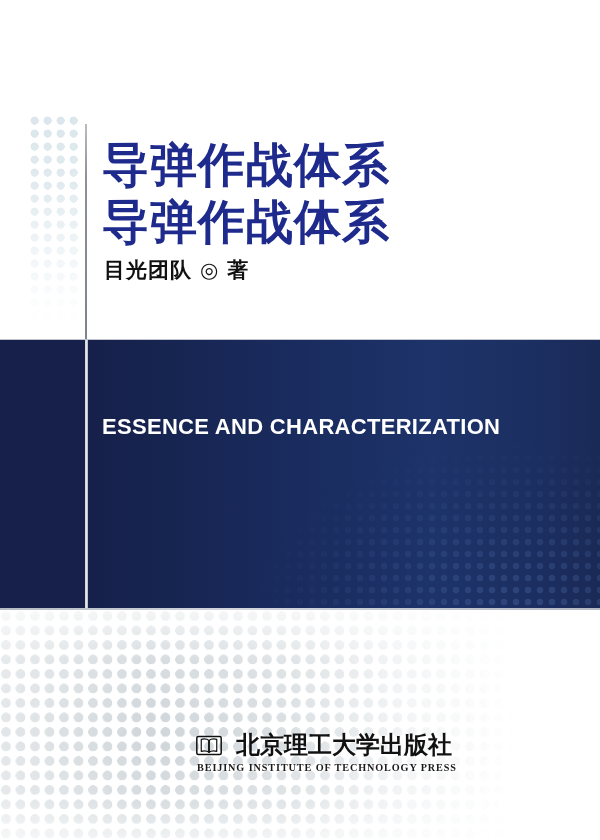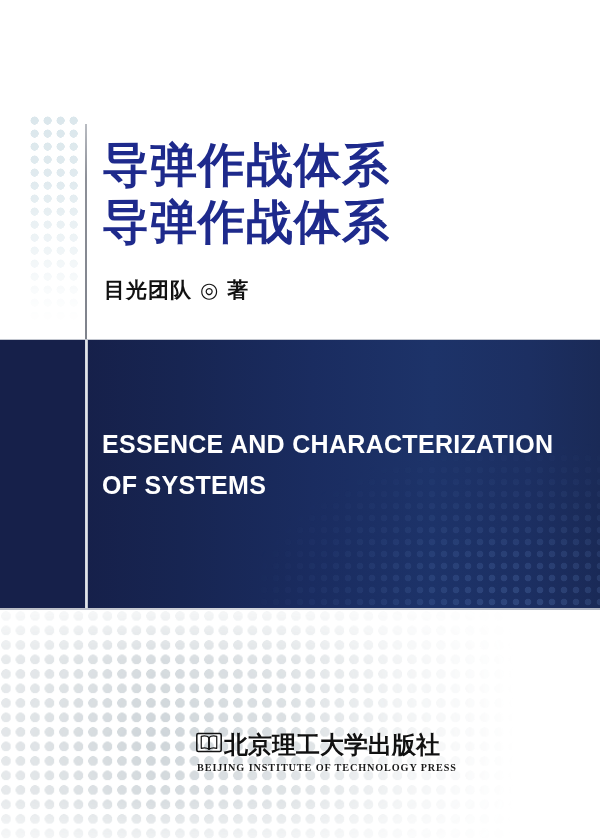--- a/index.html
+++ b/index.html
@@ -74,21 +74,21 @@
     font-size: 47px;
     line-height: 57px;
     letter-spacing: 1px;
     white-space: nowrap;
   }
   .cn-title-line { display: block; }
 
   .author-line {
     position: absolute;
     left: 104px;
-    top: 276px;
+    top: 256px;
     color: #111111;
     font-family: "DejaVu Sans", "Liberation Sans", sans-serif;
     font-weight: 700;
     font-size: 21px;
     letter-spacing: 1px;
     white-space: nowrap;
   }
   .author-sep {
     font-weight: 400;
     padding: 0 8px;
@@ -133,26 +133,26 @@
   .band-bottomline {
     position: absolute;
     left: 0; top: 608px;
     width: 600px; height: 2px;
     background: linear-gradient(to right, #b7bbc4 0%, #d2d5dc 40%, #b3b8c3 100%);
   }
 
   .en-title {
     position: absolute;
     left: 102px;
-    top: 424px;
+    top: 406px;
     width: 470px;
     color: #ffffff;
     font-family: "Liberation Sans", "DejaVu Sans", sans-serif;
     font-weight: 700;
-    font-size: 25px;
+    font-size: 22px;
     line-height: 41px;
     letter-spacing: 0.3px;
     white-space: nowrap;
   }
   .en-line { display: block; }
   .en-line.spaced { letter-spacing: 0.2px; word-spacing: 7px; }
 
   
   .bottom-zone {
     position: absolute;
@@ -185,21 +185,22 @@
   
   .publisher {
     position: absolute;
     left: 196px;
     top: 732px;
     width: 250px;
     text-align: left;
   }
   .pub-row {
     display: flex;
-    gap: 2px;
+    align-items: center;
+    gap: 14px;
     white-space: nowrap;
   }
   .book-icon {
     width: 26px;
     height: 21px;
     flex: 0 0 auto;
     display: block;
   }
   .pub-cn {
     color: #111111;
@@ -242,21 +243,20 @@
 
   <div class="blue-band">
     <div class="blue-band-dots"></div>
   </div>
   <div class="band-topline"></div>
   <div class="band-bottomline"></div>
   <div class="vrule-blue"></div>
 
   <div class="en-title">
     <span class="en-line">ESSENCE AND CHARACTERIZATION</span>
-    <span class="en-line">OF SYSTEMS</span>
   </div>
 
   <div class="bottom-zone">
     <div class="dots-bottom"></div>
   </div>
 
   <div class="publisher">
     <div class="pub-row">
       <svg class="book-icon" viewBox="0 0 52 40" aria-hidden="true">
         <rect x="1.6" y="2" width="48.8" height="36" rx="3" ry="3" fill="none" stroke="#111111" stroke-width="3"></rect>

